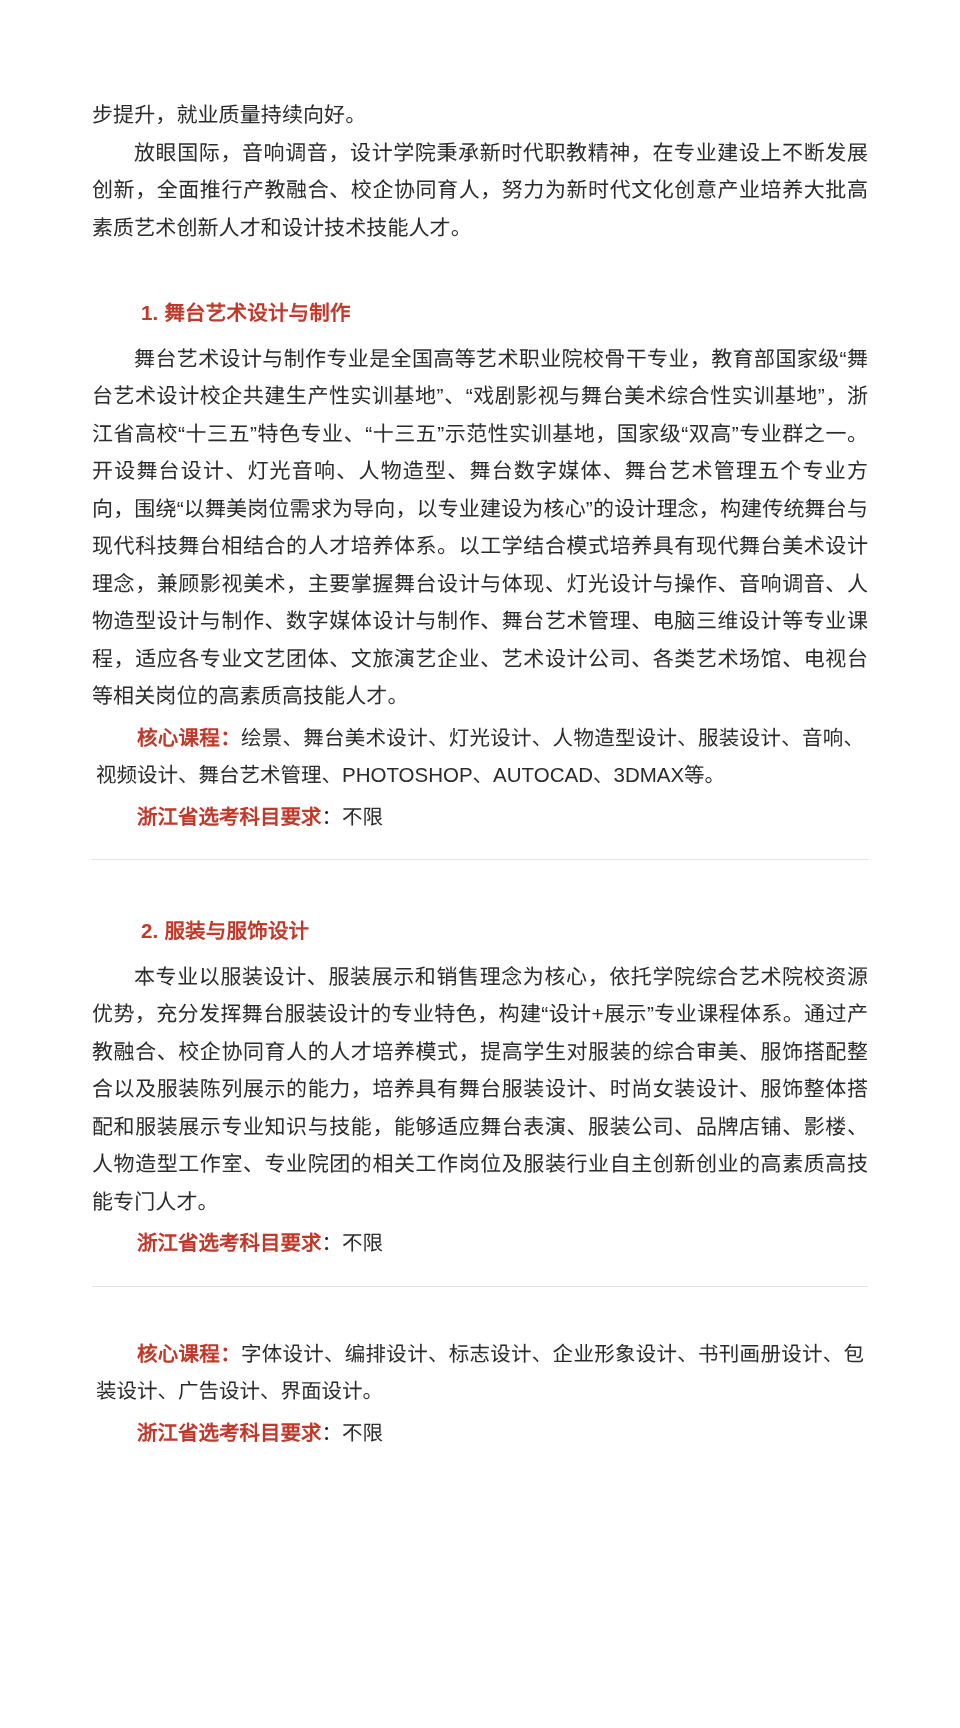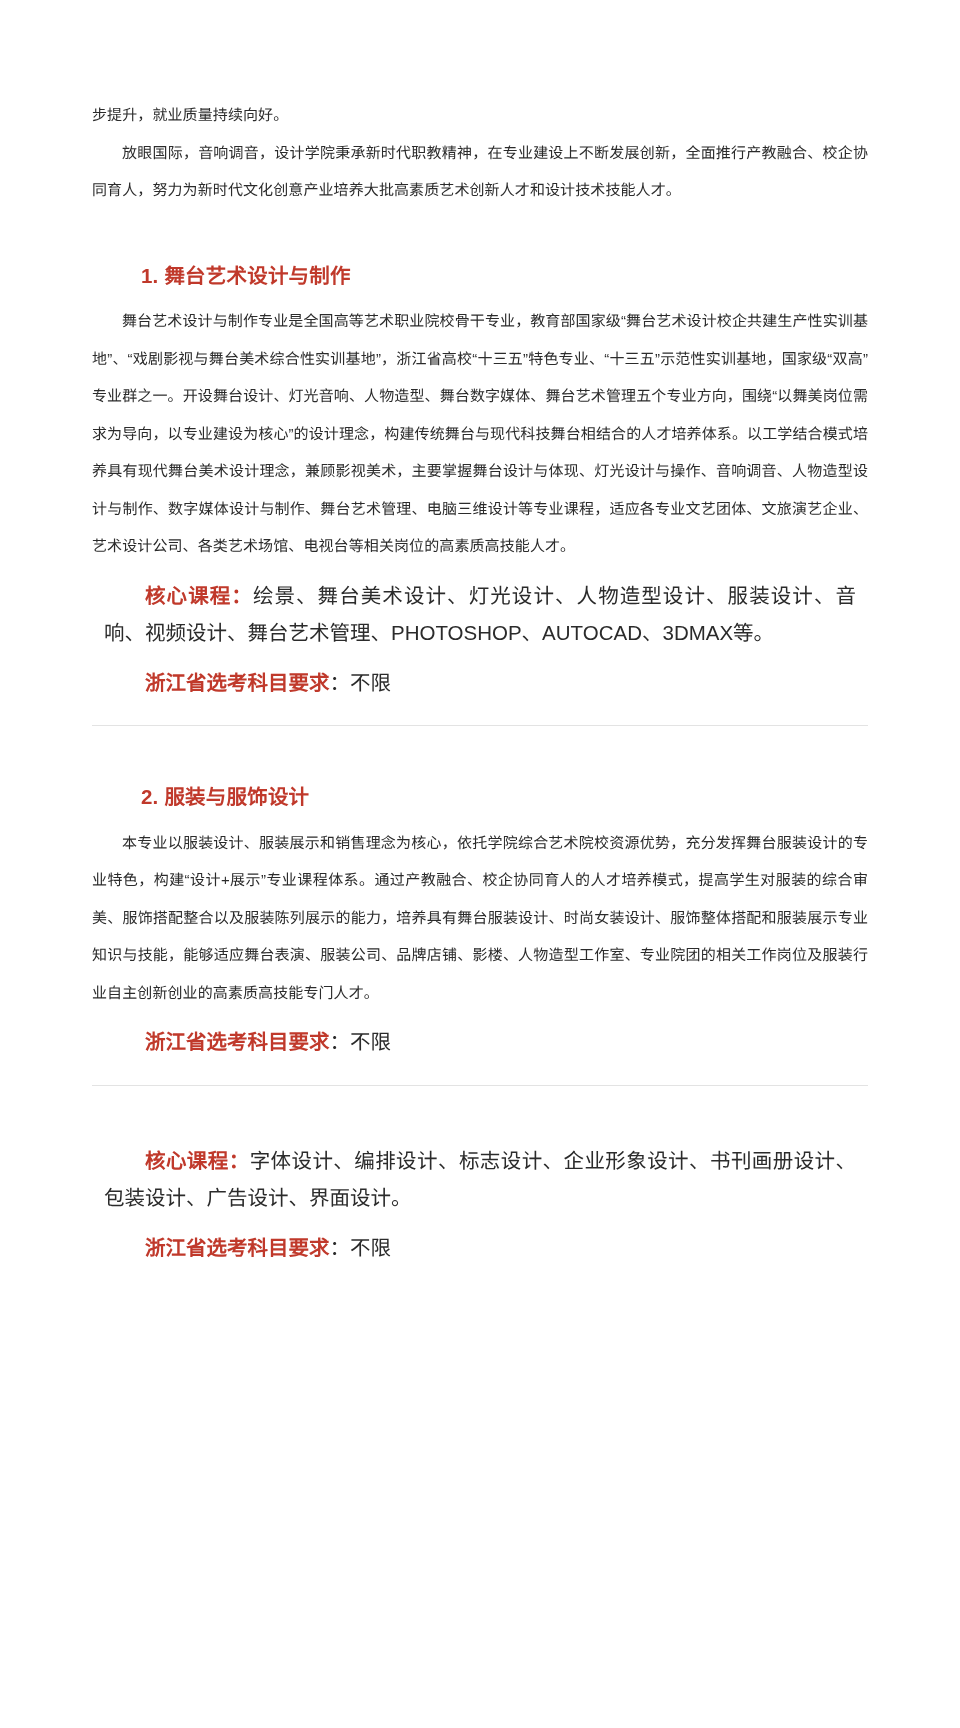--- a/index.html
+++ b/index.html
@@ -20,21 +20,21 @@
     width: 960px;
     min-height: 1728px;
     box-sizing: border-box;
     padding: 96px 92px 40px 92px;
     background: #ffffff;
   }
 
   
   .para {
     margin: 0;
-    font-size: 15px;
+    font-size: 21px;
     line-height: 37.5px;
     color: #2b2b2b;
     text-align: justify;
     text-justify: inter-ideograph;
     letter-spacing: 0.1px;
   }
   .para.indent {
     text-indent: 2em;
   }
 
@@ -53,21 +53,21 @@
     font-weight: bold;
   }
 
   .line-normal {
     color: #2b2b2b;
     font-weight: normal;
   }
 
   .courses-line,
   .subject-line {
-    margin: 12px;
+    margin: 4px;
     font-size: 20.5px;
     line-height: 37.5px;
     color: #2b2b2b;
     text-align: justify;
     text-justify: inter-ideograph;
     text-indent: 2em;
   }
 
   .intro-block {
     margin-bottom: 0;

